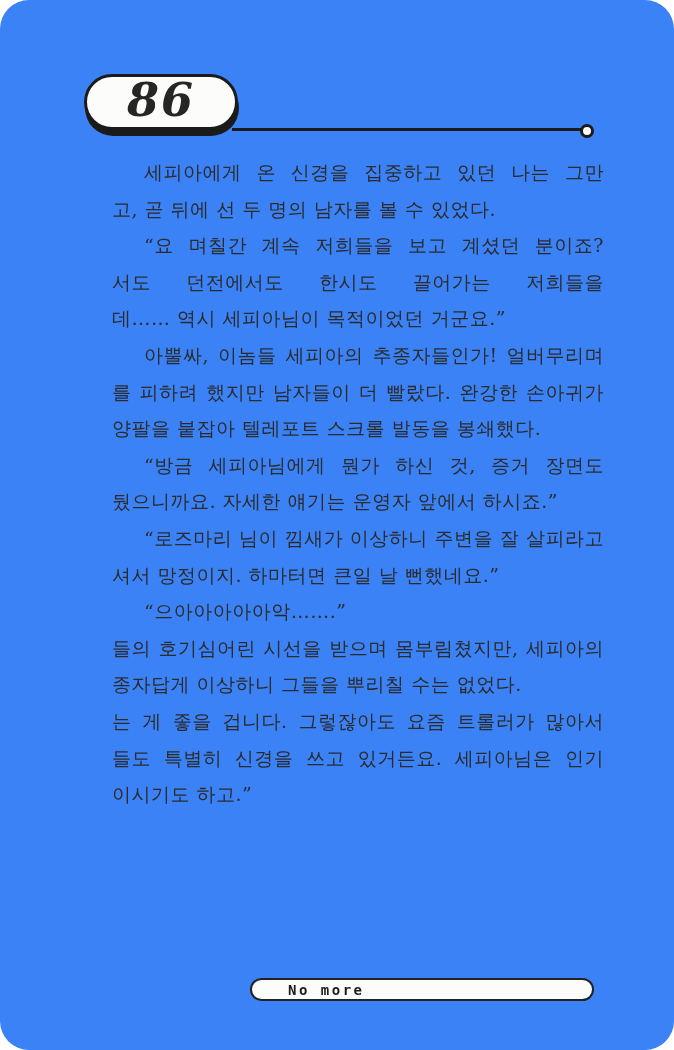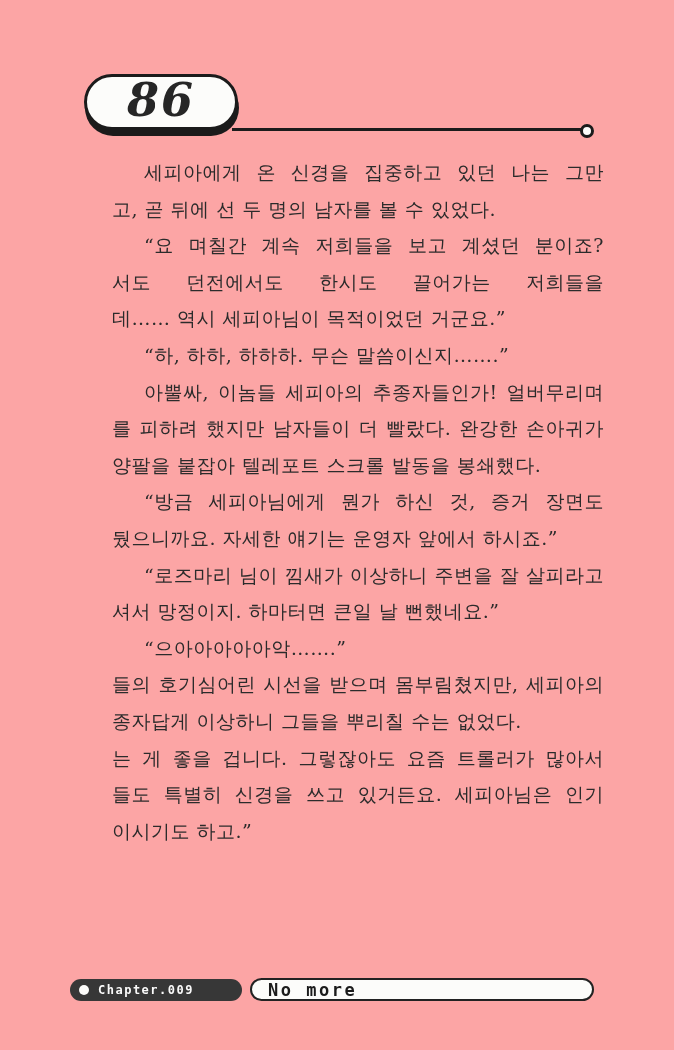--- a/index.html
+++ b/index.html
@@ -4,24 +4,25 @@
 <style>
   html, body {
     margin: 0;
     padding: 0;
     background: #ffffff;
   }
   .page {
     position: relative;
     width: 674px;
     height: 1050px;
-    background: #fca5a5;
+    background: #3b82f6;
     overflow: hidden;
     font-family: "DejaVu Serif", "Liberation Serif", serif;
     color: #1e1e1e;
+    border-radius: 29px;
   }
 
   
   .page-number-badge {
     position: absolute;
     left: 84px;
     top: 74px;
     width: 154px;
     height: 56px;
     background: #fcfcfa;
@@ -126,60 +127,56 @@
     border: 2px solid #222222;
     border-radius: 13px;
     display: flex;
     align-items: center;
     box-sizing: border-box;
     padding-left: 16px;
   }
   .section-pill .label {
     color: #1c1c1c;
     font-family: "DejaVu Sans Mono", "Liberation Mono", monospace;
-    font-size: 17px;
+    font-size: 14px;
     font-weight: bold;
     letter-spacing: 2.5px;
     white-space: nowrap;
+    margin-left: 20px;
   }
 </style>
 </head>
 <body>
 
 <div class="page">
 
   <div class="header-rule"></div>
   <div class="header-rule-end-ring"></div>
   <div class="page-number-badge">
     <span class="num">86</span>
   </div>
 
   <div class="body-text">
       <div class="line indent">세피아에게 온 신경을 집중하고 있던 나는 그만 소스라쳤</div>
       <div class="line last">고, 곧 뒤에 선 두 명의 남자를 볼 수 있었다.</div>
       <div class="line indent">“요 며칠간 계속 저희들을 보고 계셨던 분이죠? 마을에</div>
       <div class="line">서도 던전에서도 한시도 끌어가는 저희들을 쫓아다니시던</div>
       <div class="line last">데…… 역시 세피아님이 목적이었던 거군요.”</div>
-      <div class="line indent last">“하, 하하, 하하하. 무슨 말씀이신지…….”</div>
       <div class="line indent">아뿔싸, 이놈들 세피아의 추종자들인가! 얼버무리며 자리</div>
       <div class="line">를 피하려 했지만 남자들이 더 빨랐다. 완강한 손아귀가 내</div>
       <div class="line last">양팔을 붙잡아 텔레포트 스크롤 발동을 봉쇄했다.</div>
       <div class="line indent">“방금 세피아님에게 뭔가 하신 것, 증거 장면도 촬영해</div>
       <div class="line last">뒀으니까요. 자세한 얘기는 운영자 앞에서 하시죠.”</div>
       <div class="line indent">“로즈마리 님이 낌새가 이상하니 주변을 잘 살피라고 하</div>
       <div class="line last">셔서 망정이지. 하마터면 큰일 날 뻔했네요.”</div>
       <div class="line indent last">“으아아아아아악…….”</div>
       <div class="line">들의 호기심어린 시선을 받으며 몸부림쳤지만, 세피아의 추</div>
       <div class="line last">종자답게 이상하니 그들을 뿌리칠 수는 없었다.</div>
       <div class="line">는 게 좋을 겁니다. 그렇잖아도 요즘 트롤러가 많아서 저희</div>
       <div class="line">들도 특별히 신경을 쓰고 있거든요. 세피아님은 인기 유저</div>
       <div class="line last">이시기도 하고.”</div>
     </div>
 
-  <div class="chapter-pill">
-    <span class="dot"></span>
-    <span class="label">Chapter.009</span>
-  </div>
   <div class="section-pill">
     <span class="label">No more</span>
   </div>
 
 </div>
 
 </body></html>

